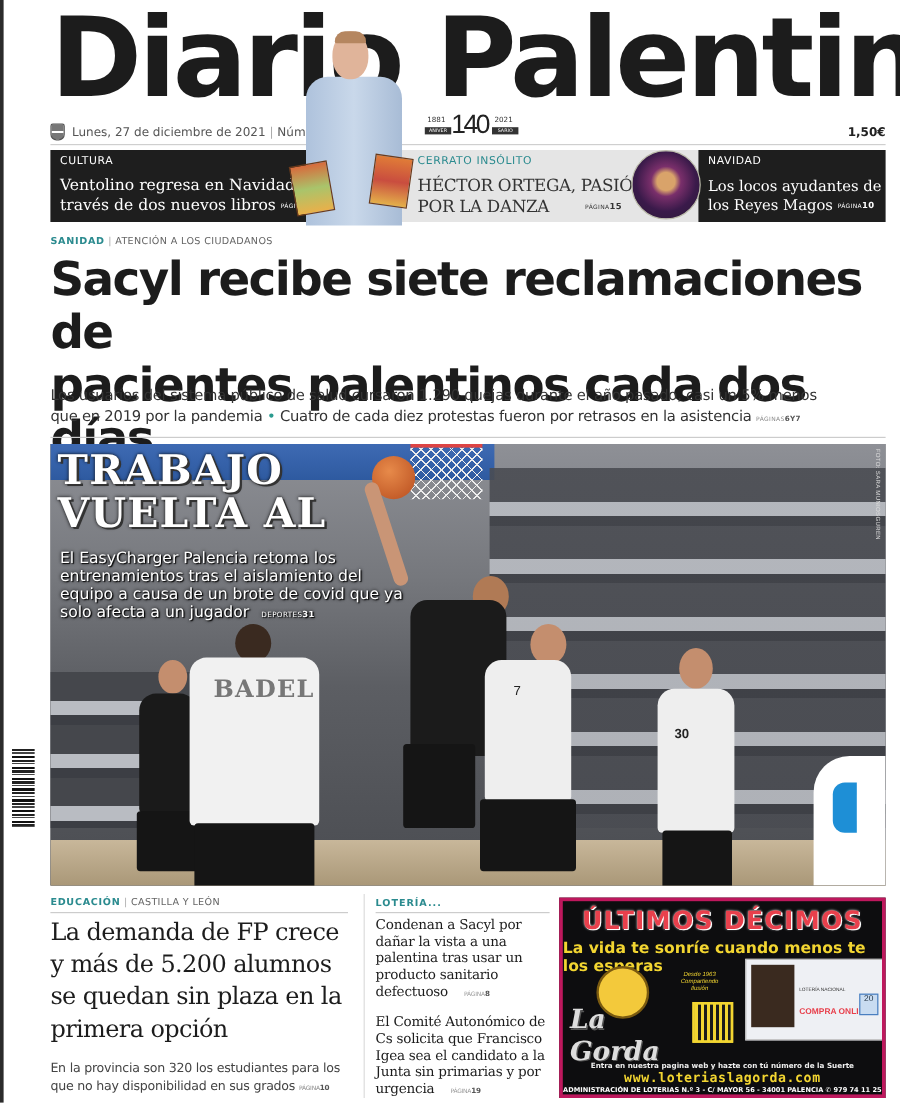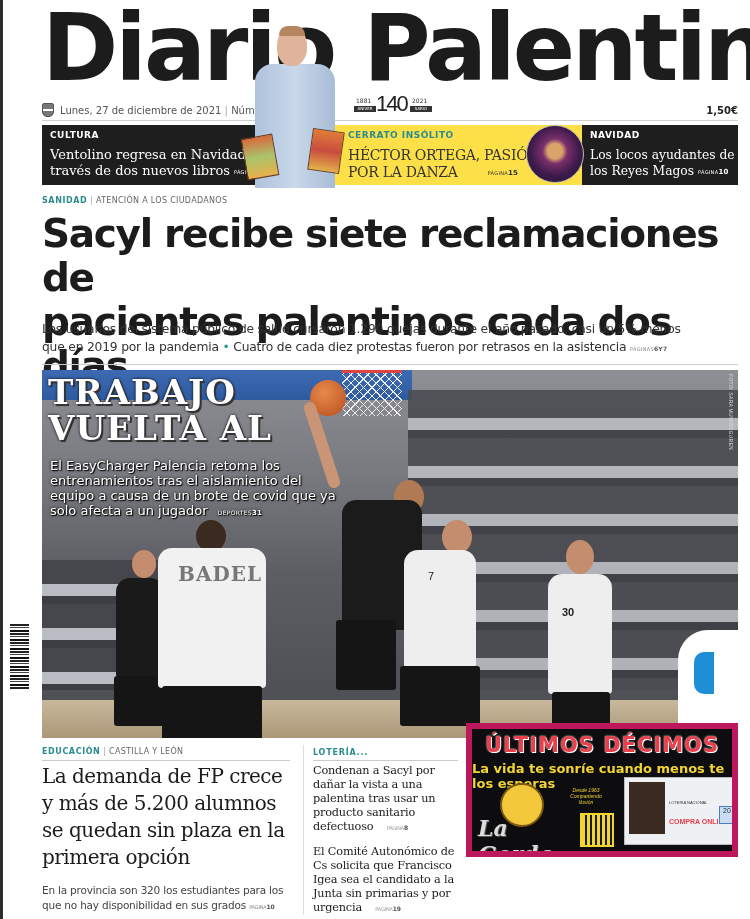--- a/index.html
+++ b/index.html
@@ -24,22 +24,22 @@
   .person .head { position: absolute; left: 27px; top: 0; width: 30px; height: 40px; border-radius: 50% 50% 45% 45%; background: #e0b49a; }
   .person .hair { position: absolute; left: 29px; top: 0; width: 26px; height: 10px; border-radius: 12px 12px 2px 2px; background: #b58660; }
   .person .shirt { position: absolute; left: 5px; top: 38px; width: 80px; height: 124px; border-radius: 18px 18px 0 0; background: linear-gradient(90deg,#aec2dc,#c9d8ea 50%,#a8bcd6); }
   .person .book1 { position: absolute; left: -6px; top: 110px; width: 32px; height: 42px; background: linear-gradient(#d86a3c,#a9c46b 50%,#e9b04a); border: 1px solid #6b3b1c; transform: rotate(-10deg); }
   .person .book2 { position: absolute; left: 60px; top: 104px; width: 32px; height: 42px; background: linear-gradient(#e07c37,#c94d3f 50%,#e4b04a); border: 1px solid #6b3b1c; transform: rotate(8deg); }
 
   
   .teasers { position: absolute; left: 42px; top: 125px; width: 696px; height: 60px; }
   .teaser { position: absolute; top: 0; height: 60px; }
   .teaser.dark { background: #1e1e1e; color: #fff; }
-  .teaser.light { background: #fde047; color: #2a2a2a; }
-  .t-kicker { position: absolute; left: 8px; top: 5px; font-family: "DejaVu Sans", sans-serif; font-weight: bold; font-size: 9px; letter-spacing: 0.5px; }
+  .teaser.light { background: #e5e5e5; color: #2a2a2a; }
+  .t-kicker { position: absolute; left: 8px; top: 5px; font-family: "DejaVu Sans", sans-serif; font-weight: normal; font-size: 9px; letter-spacing: 0.5px; }
   .t-head { position: absolute; left: 8px; top: 22px; font-family: "DejaVu Serif", serif; font-size: 13px; line-height: 16px; }
   .t-page { font-family: "DejaVu Sans", sans-serif; font-size: 5px; letter-spacing: .3px; vertical-align: middle; margin-left: 4px; }
   .t-page b { font-size: 7px; }
   .teaser.light .t-kicker { color: #2b8b8f; }
   .teaser.light .t-head { font-size: 14px; line-height: 17px; letter-spacing: -0.3px; color: #333; }
   .medallion { position: absolute; left: 484px; top: 0; width: 58px; height: 58px; border-radius: 50%; background: radial-gradient(circle at 50% 45%, #d9a36a 0 18%, #7a2f6b 30%, #3a1a4a 60%, #2a1a35); border: 1px solid #bba; }
 
   
   .kicker { position: absolute; font-family: "DejaVu Sans", sans-serif; font-size: 8px; color: #666; letter-spacing: .3px; }
   .kicker b { color: #2b8b8f; letter-spacing: .6px; }
@@ -83,21 +83,21 @@
   .edu-dek .pg b { font-size: 6px; color: #555; }
 
   .vsep { position: absolute; left: 303px; top: 745px; width: 1px; height: 170px; background: #ddd; }
   .adem-kicker { position: absolute; left: 313px; top: 748px; font-family: "DejaVu Sans", sans-serif; font-weight: bold; font-size: 8px; color: #2b8b8f; letter-spacing: .8px; }
   .adem-rule { position: absolute; left: 313px; top: 760px; width: 145px; height: 1px; background: #ccc; }
   .adem-item { position: absolute; left: 313px; width: 148px; font-family: "DejaVu Serif", serif; font-size: 11.3px; line-height: 14px; color: #1c1c1c; letter-spacing: -0.2px; }
   .adem-item .pg { font-family: "DejaVu Sans", sans-serif; font-size: 5px; color: #999; margin-left: 10px; }
   .adem-item .pg b { font-size: 6px; color: #555; }
 
   
-  .ad { position: absolute; left: 466px; top: 723px; width: 272px; height: 134px; background: #0d0d0f; border: 6px solid #be185d; overflow: hidden; }
+  .ad { position: absolute; left: 466px; top: 748px; width: 272px; height: 167px; background: #0d0d0f; border: 3px solid #be185d; overflow: hidden; }
   .ad-title { position: absolute; left: 0; top: 4px; width: 100%; text-align: center; font-family: "DejaVu Sans", sans-serif; font-weight: bold; font-size: 21px; color: #e8404c; letter-spacing: 1px; text-shadow: 0 0 2px #fff, 1px 1px 0 #fff; }
   .ad-tag { position: absolute; left: 0; top: 32px; width: 100%; text-align: left; font-family: "DejaVu Sans", sans-serif; font-weight: bold; font-size: 13px; color: #f2d531; }
   .ad-logo { position: absolute; left: 6px; top: 50px; width: 90px; height: 70px; }
   .ad-logo .face { position: absolute; left: 22px; top: 4px; width: 44px; height: 44px; border-radius: 50%; background: #f3c93b; border: 2px solid #7a5a10; }
   .ad-logo .word { position: absolute; left: 0; top: 36px; font-family: "DejaVu Serif", serif; font-style: italic; font-weight: bold; font-size: 22px; color: #ddd; text-shadow: 1px 1px 0 #555; }
   .ad-since { position: absolute; left: 92px; top: 58px; width: 44px; font-size: 5px; color: #f2d531; text-align: center; font-style: italic; }
   .ad-qr { position: absolute; left: 108px; top: 84px; width: 34px; height: 34px; background: repeating-linear-gradient(90deg,#f2d531 0 3px,#1a1a1a 3px 5px), #f2d531; border: 2px solid #f2d531; }
   .ad-ticket { position: absolute; left: 152px; top: 48px; width: 116px; height: 68px; background: #eef0f4; border: 1px solid #bbb; }
   .ad-ticket .art { position: absolute; left: 4px; top: 4px; width: 36px; height: 52px; background: #3a2a1f; }
   .ad-ticket .buy { position: absolute; left: 44px; top: 40px; font-size: 7px; font-weight: bold; color: #e8404c; }

